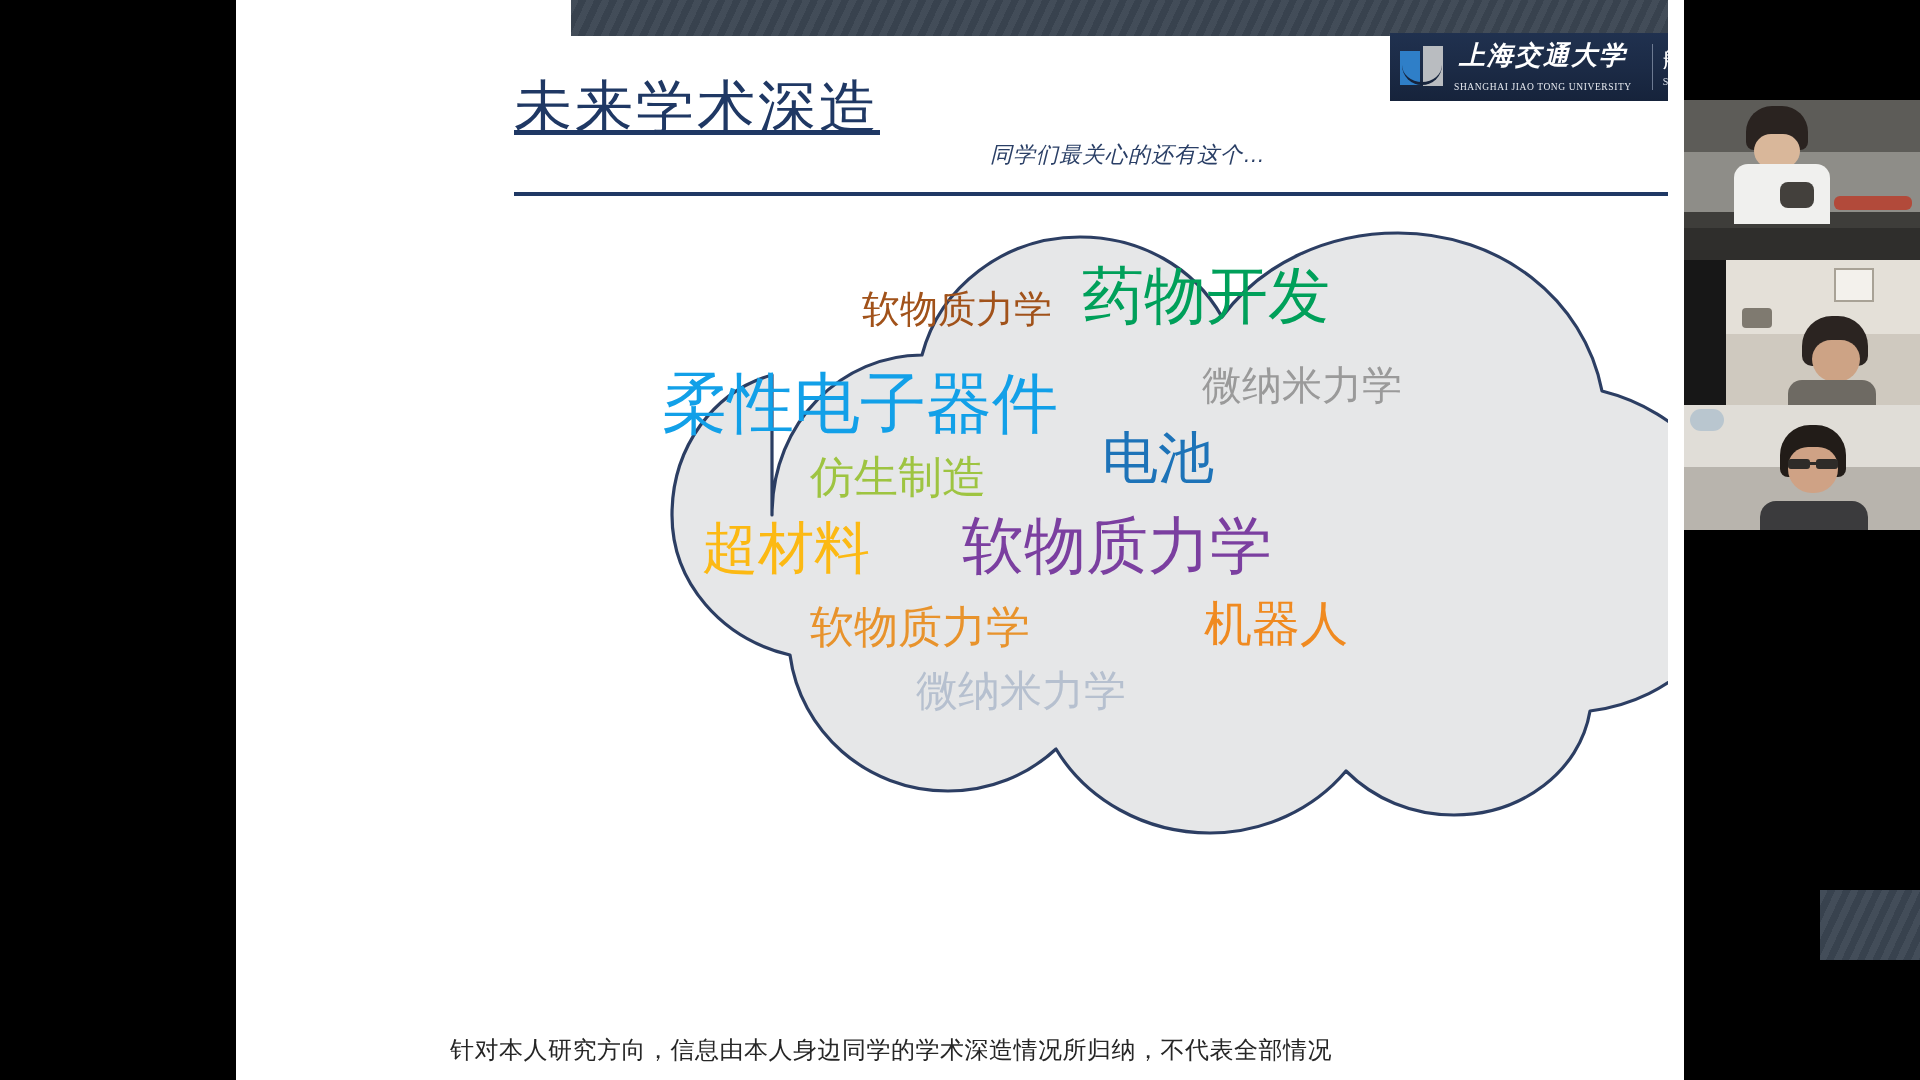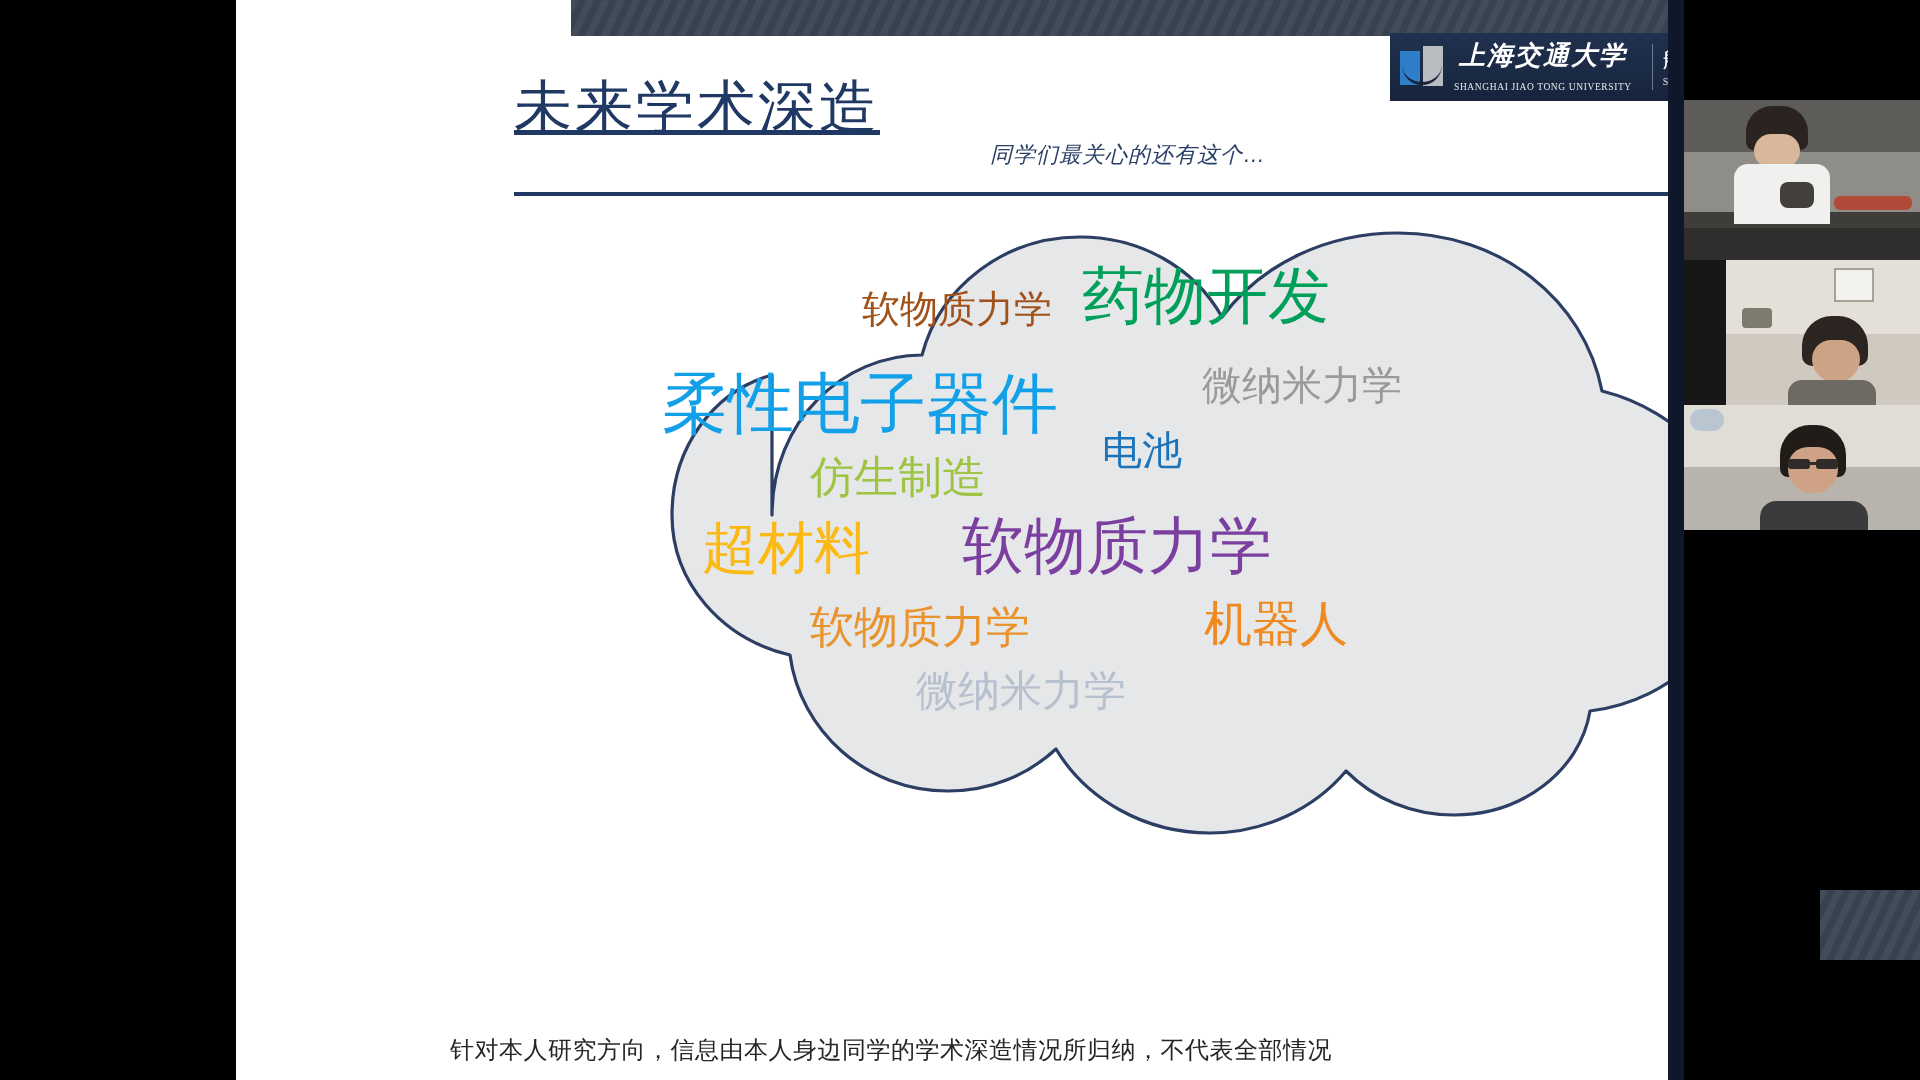--- a/index.html
+++ b/index.html
@@ -2,21 +2,21 @@
 <html><head>
 <meta charset="utf-8">
 <style>
   html,body{margin:0;padding:0;}
   body{
     width:1920px;height:1080px;overflow:hidden;
     background:#000;
     font-family:"Liberation Sans","DejaVu Sans",sans-serif;
     position:relative;
   }
-  .stage{position:absolute;inset:0;background:#0f172a;}
+  .stage{position:absolute;inset:0;background:#ffffff;}
 
   
   .slide{
     position:absolute;left:236px;top:0;width:1432px;height:1080px;
     background:#ffffff;overflow:hidden;
   }
   .topbar-dark{
     position:absolute;left:335px;top:0;width:1097px;height:36px;
     background:#3a4450;
   }
@@ -165,21 +165,21 @@
              C344,576 278,516 268,440
              C200,424 150,368 150,300
              C150,232 192,176 250,160 Z" fill="#e6e7e8" stroke="#2c3e63" stroke-width="3.2" stroke-linejoin="round"></path>
       </svg>
       <div id="words-layer">
           <div class="word" style="left: 340px; top: 75px; color: rgb(161, 82, 26); font-size: 38px;">软物质力学</div>
           <div class="word" style="left: 560px; top: 50px; color: rgb(0, 160, 90); font-size: 62px;">药物开发</div>
           <div class="word" style="left: 140px; top: 155px; color: rgb(18, 160, 232); font-size: 66px;">柔性电子器件</div>
           <div class="word" style="left: 680px; top: 150px; color: rgb(154, 154, 154); font-size: 40px;">微纳米力学</div>
           <div class="word" style="left: 288px; top: 240px; color: rgb(158, 196, 65); font-size: 44px;">仿生制造</div>
-          <div class="word" style="left: 580px; top: 215px; color: rgb(29, 115, 184); font-size: 40px;">电池</div>
+          <div class="word" style="left: 580px; top: 215px; color: rgb(29, 115, 184); font-size: 56px;">电池</div>
           <div class="word" style="left: 180px; top: 305px; color: rgb(252, 185, 19); font-size: 56px;">超材料</div>
           <div class="word" style="left: 440px; top: 300px; color: rgb(123, 63, 160); font-size: 62px;">软物质力学</div>
           <div class="word" style="left: 288px; top: 390px; color: rgb(232, 147, 44); font-size: 44px;">软物质力学</div>
           <div class="word" style="left: 682px; top: 385px; color: rgb(240, 138, 32); font-size: 48px;">机器人</div>
           <div class="word" style="left: 394px; top: 455px; color: rgb(182, 192, 207); font-size: 42px;">微纳米力学</div>
         </div>
     </div>
 
     <div class="footnote">针对本人研究方向，信息由本人身边同学的学术深造情况所归纳，不代表全部情况</div>
   </div>

